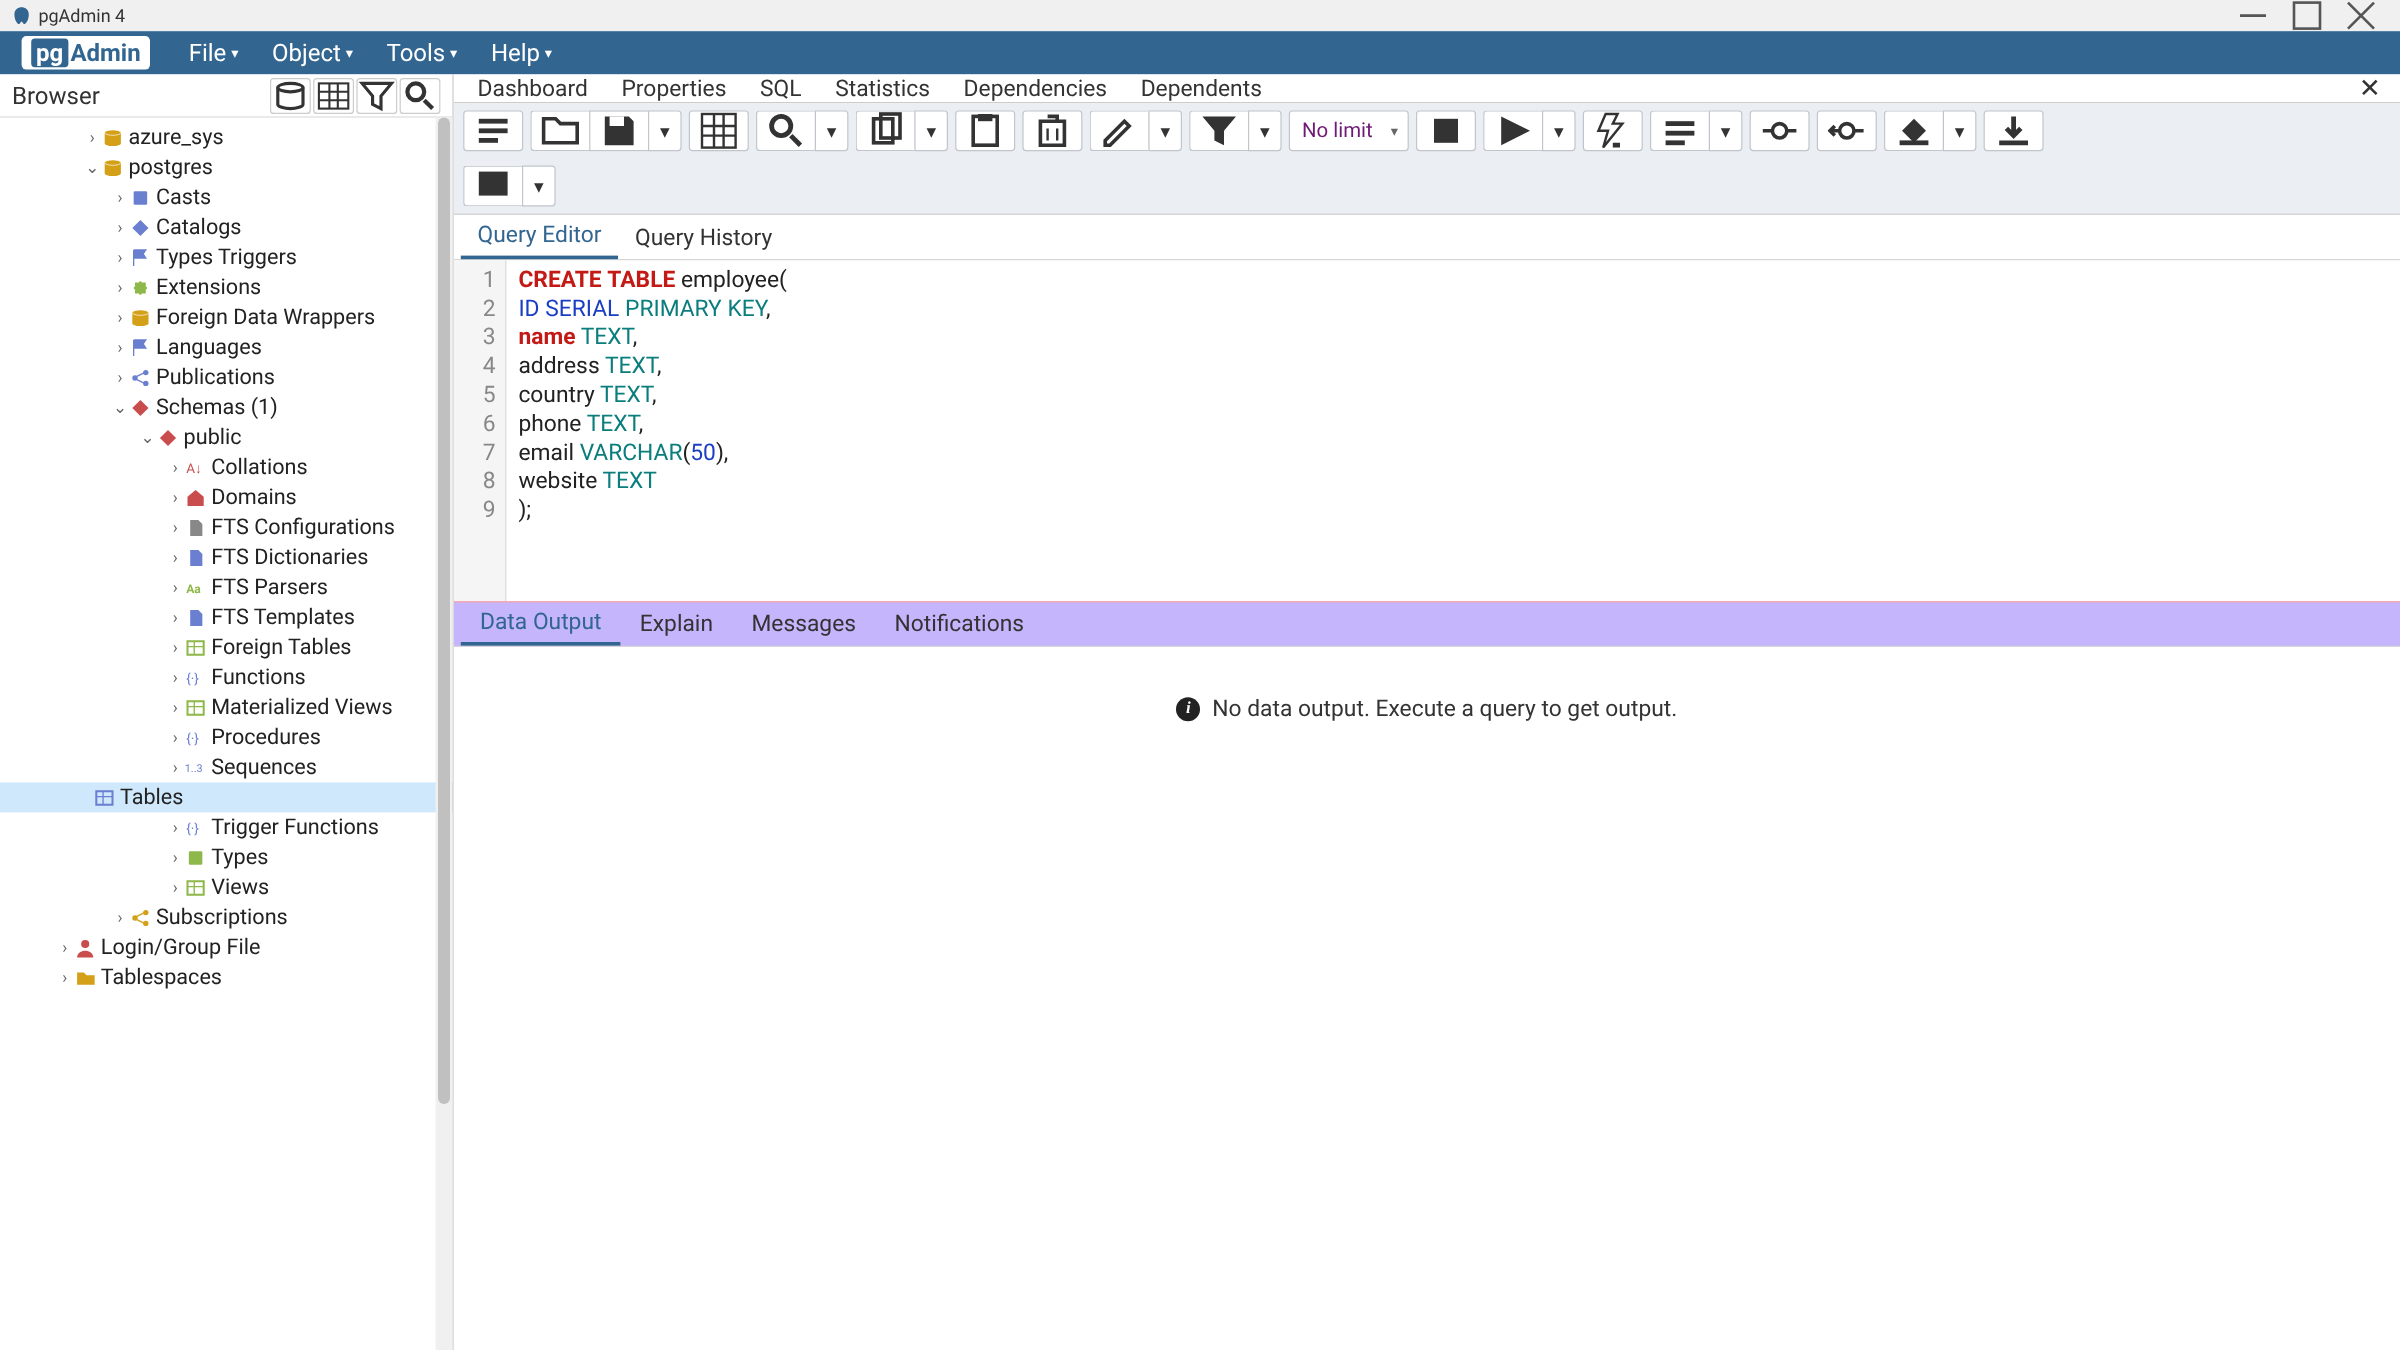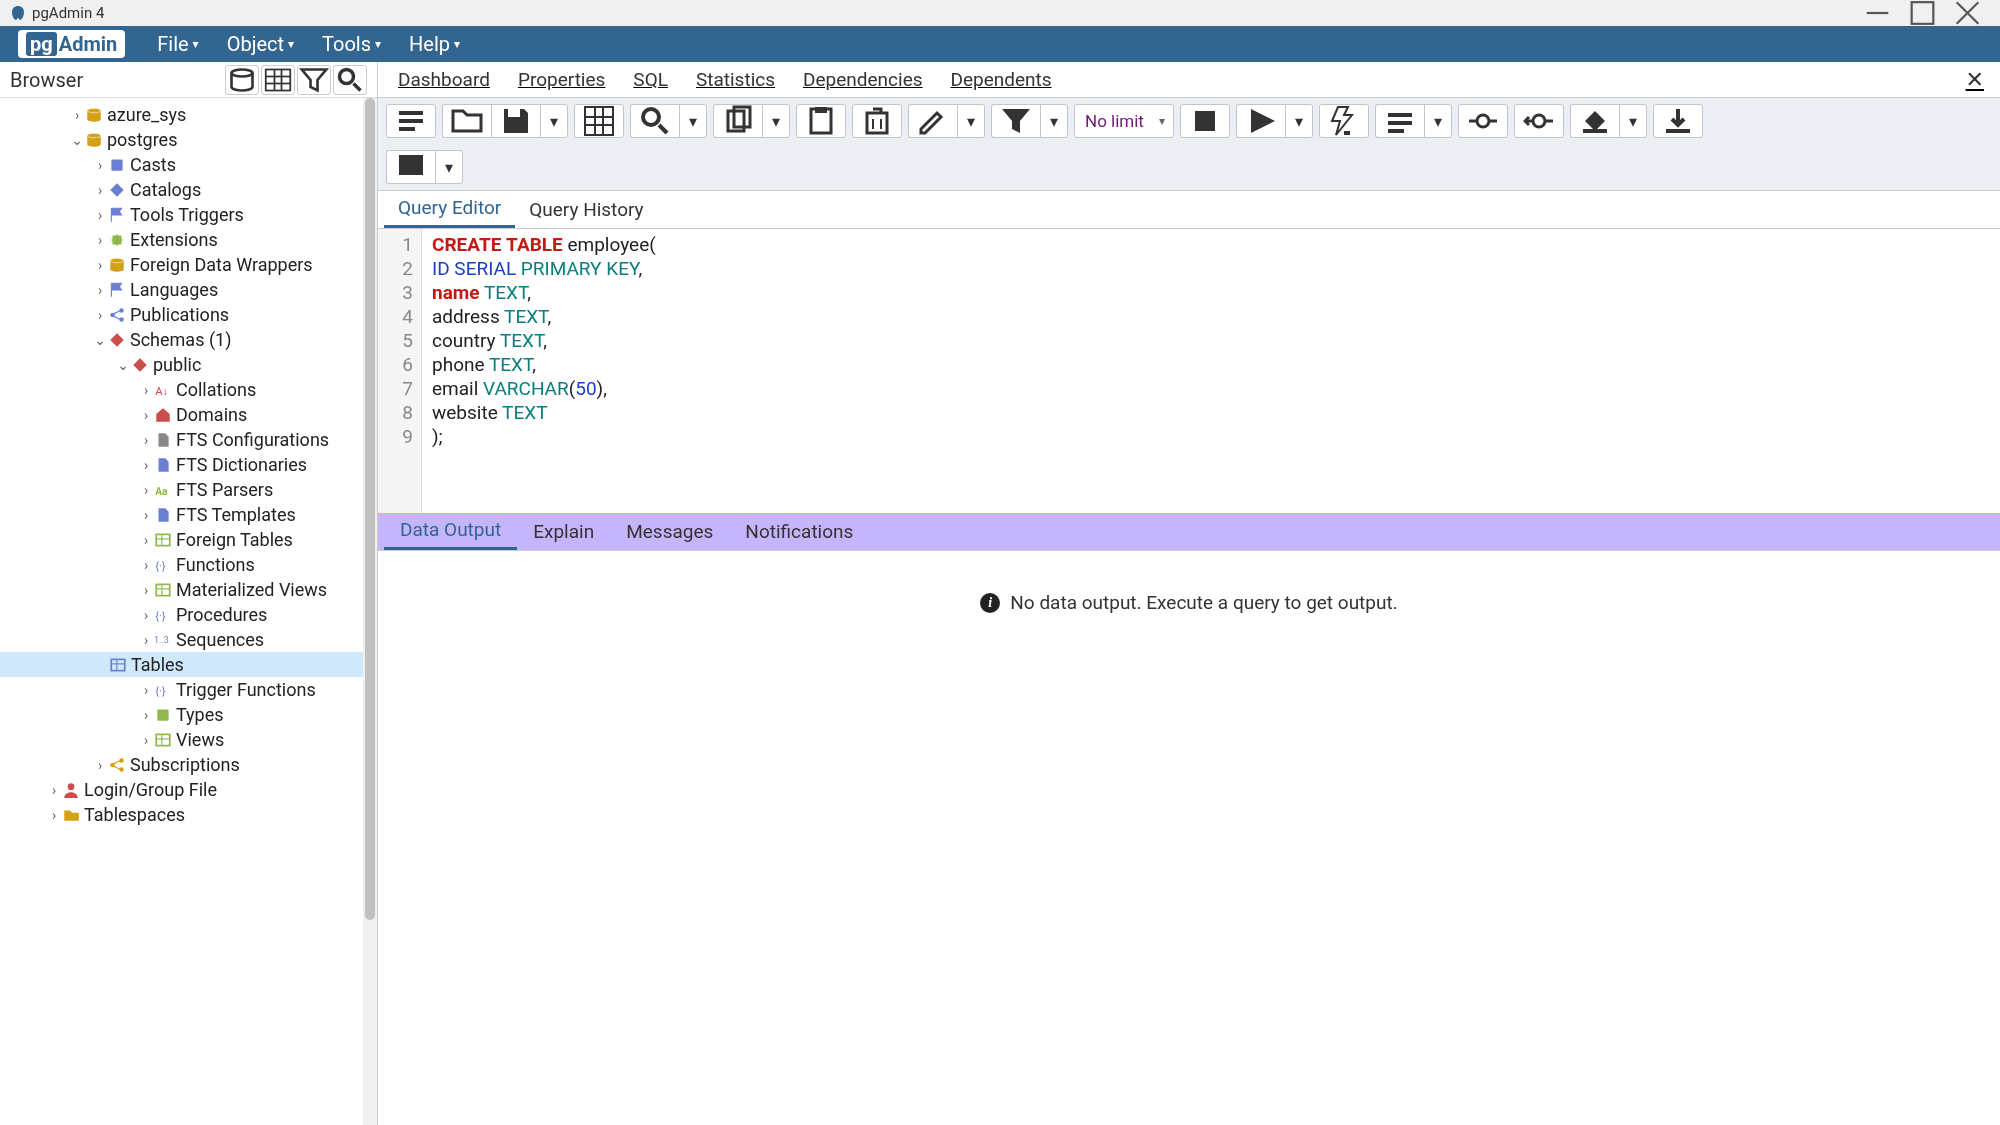--- a/index.html
+++ b/index.html
@@ -18,21 +18,21 @@
 .sidebar-header { height: 36px; display: flex; align-items: center; padding: 0 10px; border-bottom: 1px solid #ddd; gap: 28px; }
 .sidebar-title { font-size: 20px; color: #333; flex: 1; }
 .sidebar-tools { display: flex; gap: 2px; }
 .tool-btn { width: 34px; height: 30px; border: 1px solid #ccc; background: #fff; border-radius: 3px; display: flex; align-items: center; justify-content: center; color: #333; cursor: pointer; }
 .tree { flex: 1; overflow-y: auto; padding: 4px 0; }
 .tree-item { height: 25px; display: flex; align-items: center; font-size: 18px; color: #222; cursor: pointer; white-space: nowrap; }
 .tree-item.selected { background: #cfe8fb; border-right: 3px solid #326690; }
 .tree-item .toggle { width: 16px; text-align: center; color: #666; font-size: 14px; }
 .tree-item .icon { width: 18px; height: 18px; margin-right: 4px; display: flex; align-items: center; justify-content: center; }
 .content { flex: 1; display: flex; flex-direction: column; background: #fff; }
-.tabs { height: 36px; display: flex; align-items: center; border-bottom: 1px solid #ccc; padding: 0 6px; text-decoration: underline; }
+.tabs { height: 24px; display: flex; align-items: center; border-bottom: 1px solid #ccc; padding: 0 6px; }
 .tab { padding: 0 14px; height: 36px; display: flex; align-items: center; font-size: 19px; color: #333; cursor: pointer; }
 .tab.query-tab { color: #326690; border-bottom: 3px solid #326690; }
 .tab .db-icon { width: 16px; height: 16px; margin-right: 6px; color: #326690; }
 .tabs .spacer { flex: 1; }
 .tabs .close-tab { font-size: 22px; color: #333; padding: 0 10px; cursor: pointer; }
 .toolbar { background: #ebeef3; border-bottom: 1px solid #ccc; padding: 6px 8px; display: flex; flex-wrap: wrap; gap: 6px; align-items: center; }
 .tb-btn { height: 34px; min-width: 38px; background: #fff; border: 1px solid #c0c6cc; border-radius: 3px; display: flex; align-items: center; justify-content: center; color: #333; cursor: pointer; padding: 0 8px; }
 .tb-btn.dropdown { min-width: 28px; }
 .tb-group { display: flex; }
 .tb-group .tb-btn:not(:last-child) { border-top-right-radius: 0; border-bottom-right-radius: 0; border-right: none; }
@@ -172,21 +172,21 @@
           </span>
           <span>Catalogs</span>
         </div>
         <div class="tree-item" style="padding-left: 92px;">
           <span class="toggle">›</span>
           <span class="icon">
             <svg viewBox="0 0 16 16">
               <path d="M3 2v12M3 2h9l-2 3 2 3H3" fill="#6b7fd1" stroke="#6b7fd1"></path>
             </svg>
           </span>
-          <span>Tools Triggers</span>
+          <span>Types Triggers</span>
         </div>
         <div class="tree-item" style="padding-left: 92px;">
           <span class="toggle">›</span>
           <span class="icon">
             <svg viewBox="0 0 16 16">
               <path d="M4 4h3a1 1 0 012 0h3v3a1 1 0 010 2v3H9a1 1 0 01-2 0H4v-3a1 1 0 010-2z" fill="#8fb84a"></path>
             </svg>
           </span>
           <span>Extensions</span>
         </div>
@@ -337,21 +337,21 @@
         </div>
         <div class="tree-item" style="padding-left: 138px;">
           <span class="toggle">›</span>
           <span class="icon">
             <svg viewBox="0 0 16 16">
               <text x="0" y="11" font-size="8" fill="#6b7fd1">1..3</text>
             </svg>
           </span>
           <span>Sequences</span>
         </div>
-        <div class="tree-item selected" style="padding-left: 93px;">
+        <div class="tree-item selected" style="padding-left: 62px;">
           <span class="toggle"></span>
           <span class="icon">
             <svg viewBox="0 0 16 16">
               <rect x="2" y="3" width="12" height="10" fill="none" stroke="#6b7fd1" stroke-width="1.5"></rect>
               <line x1="2" y1="7" x2="14" y2="7" stroke="#6b7fd1"></line>
               <line x1="7" y1="3" x2="7" y2="13" stroke="#6b7fd1"></line>
             </svg>
           </span>
           <span>Tables</span>
         </div>

